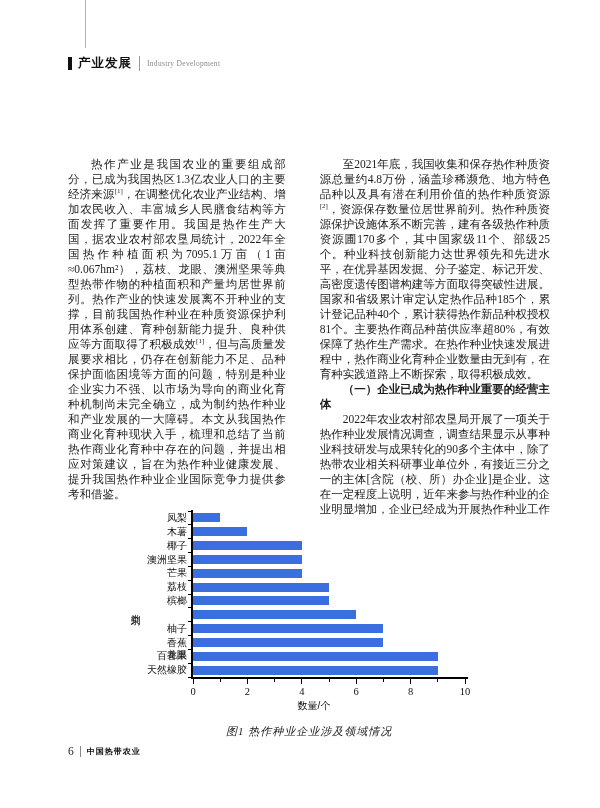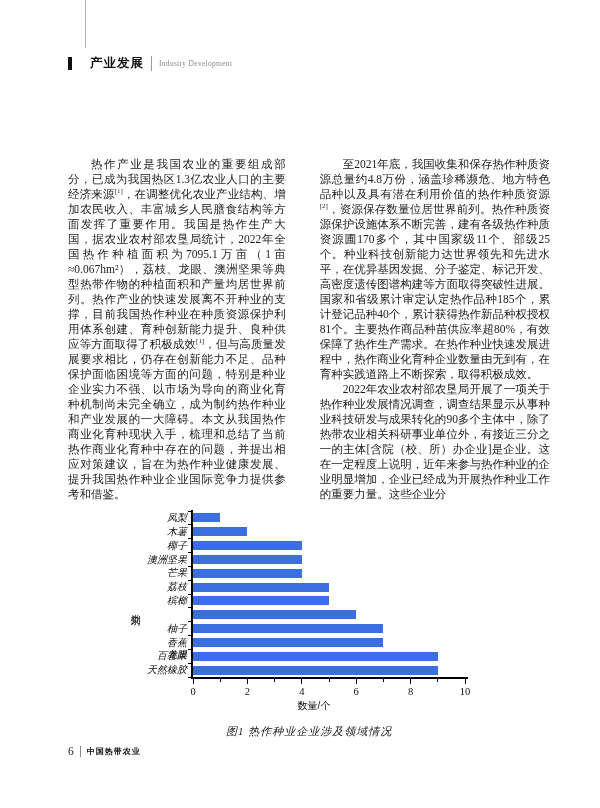--- a/index.html
+++ b/index.html
@@ -7,21 +7,21 @@
     position:relative; width:600px; height:808px; margin:0 auto;
     background:#ffffff; overflow:hidden;
     font-family:"Liberation Serif", serif; color:#1c1c1c;
   }
   
   .top-rule{position:absolute; left:85px; top:0; width:1px; height:48px; background:#b0b0b0;}
 
   
   .header{position:absolute; left:68px; top:55px; height:16px; display:flex; align-items:center;}
   .header-bar{width:4px; height:13px; background:#111; margin-right:6px;}
-  .header-title{font-family:"Liberation Sans", sans-serif; font-weight:bold; font-size:12.5px; letter-spacing:1px; color:#111;margin-left:12px;}
+  .header-title{font-family:"Liberation Sans", sans-serif; font-weight:bold; font-size:12.5px; letter-spacing:1px; color:#111;}
   .header-divider{width:1px; height:15px; background:#999; margin:0 7px;}
   .header-subtitle{font-size:7.5px; color:#8a8a8a; letter-spacing:0.3px;}
 
   
   .columns{position:absolute; left:68px; top:117px; width:482px; display:flex; gap:34px;margin-top:40px;}
   .col{overflow:hidden;}
   .col-left{width:225px; height:352px;}
   .col-right{width:238px; height:360px;}
   .col p{margin:0; font-size:11.5px; line-height:15px; text-align:justify; text-indent:2em;}
   .col p sup{font-size:7px; line-height:0;}
@@ -35,21 +35,21 @@
   }
 
   
   .chart{position:absolute; left:68px; top:503px; width:482px; height:245px; font-family:"Liberation Serif", serif;}
   .y-label{
     position:absolute; left:60px; top:50px; width:14px; height:110px;
     writing-mode:vertical-rl; text-orientation:upright;
     font-size:10px; letter-spacing:2px; text-align:center; color:#111;
     font-family:"Liberation Sans", sans-serif;
   }
-  .cat-labels{position:absolute; left:62px; top:8px; width:57px; height:166px;font-style:italic;}
+  .cat-labels{position:absolute; left:62px; top:8px; width:57px; height:166px;}
   .cat-label{position:absolute; right:0; width:100%; text-align:right; font-size:10px; line-height:13.8px; white-space:nowrap; color:#111; font-family:"Liberation Sans", sans-serif;}
   .y-axis{position:absolute; left:123px; top:7px; width:2px; height:169px; background:#000;}
   .x-axis{position:absolute; left:123px; top:174px; width:277px; height:2px; background:#000;}
   .plot{position:absolute; left:125px; top:8px; width:272px; height:166px;}
   .bar{position:absolute; left:0; height:9px;}
   .ytick{position:absolute; left:-5px; width:3px; height:1px; background:#000;}
   .xtick{position:absolute; width:1px; background:#000;}
   .xtick-label{position:absolute; transform:translateX(-50%); font-size:10.5px; color:#111; white-space:nowrap;}
   .x-axis-title{
     position:absolute; left:186px; top:196px; width:120px; text-align:center;
@@ -80,20 +80,21 @@
     <div class="header-subtitle">Industry Development</div>
   </div>
 
   <div class="columns">
     <div class="col col-left">
       <p class="has-sup">热作产业是我国农业的重要组成部分，已成为我国热区1.3亿农业人口的主要经济来源<sup>[1]</sup>，在调整优化农业产业结构、增加农民收入、丰富城乡人民膳食结构等方面发挥了重要作用。我国是热作生产大国，据农业农村部农垦局统计，2022年全国热作种植面积为7095.1万亩（1亩≈0.067hm²），荔枝、龙眼、澳洲坚果等典型热带作物的种植面积和产量均居世界前列。热作产业的快速发展离不开种业的支撑，目前我国热作种业在种质资源保护利用体系创建、育种创新能力提升、良种供应等方面取得了积极成效<sup>[1]</sup>，但与高质量发展要求相比，仍存在创新能力不足、品种保护面临困境等方面的问题，特别是种业企业实力不强、以市场为导向的商业化育种机制尚未完全确立，成为制约热作种业和产业发展的一大障碍。本文从我国热作商业化育种现状入手，梳理和总结了当前热作商业化育种中存在的问题，并提出相应对策建议，旨在为热作种业健康发展、提升我国热作种业企业国际竞争力提供参考和借鉴。</p>
 
     </div>
     <div class="col col-right">
       <p class="has-sup">至2021年底，我国收集和保存热作种质资源总量约4.8万份，涵盖珍稀濒危、地方特色品种以及具有潜在利用价值的热作种质资源<sup>[2]</sup>，资源保存数量位居世界前列。热作种质资源保护设施体系不断完善，建有各级热作种质资源圃170多个，其中国家级11个、部级25个。种业科技创新能力达世界领先和先进水平，在优异基因发掘、分子鉴定、标记开发、高密度遗传图谱构建等方面取得突破性进展。国家和省级累计审定认定热作品种185个，累计登记品种40个，累计获得热作新品种权授权81个。主要热作商品种苗供应率超80%，有效保障了热作生产需求。在热作种业快速发展进程中，热作商业化育种企业数量由无到有，在育种实践道路上不断探索，取得积极成效。</p>
+      <div class="sub-heading">（一）企业已成为热作种业重要的经营主体</div>
       <p>2022年农业农村部农垦局开展了一项关于热作种业发展情况调查，调查结果显示从事种业科技研发与成果转化的90多个主体中，除了热带农业相关科研事业单位外，有接近三分之一的主体[含院（校、所）办企业]是企业。这在一定程度上说明，近年来参与热作种业的企业明显增加，企业已经成为开展热作种业工作的重要力量。这些企业分</p>
     </div>
   </div>
 
   <div class="chart">
     <div class="y-label">类别</div>
     <div class="cat-labels" id="cat-labels">
         <div class="cat-label" style="top: 0px; height: 13.8333px; line-height: 13.8333px;">凤梨</div>
         <div class="cat-label" style="top: 13.8333px; height: 13.8333px; line-height: 13.8333px;">木薯</div>
         <div class="cat-label" style="top: 27.6667px; height: 13.8333px; line-height: 13.8333px;">椰子</div>

